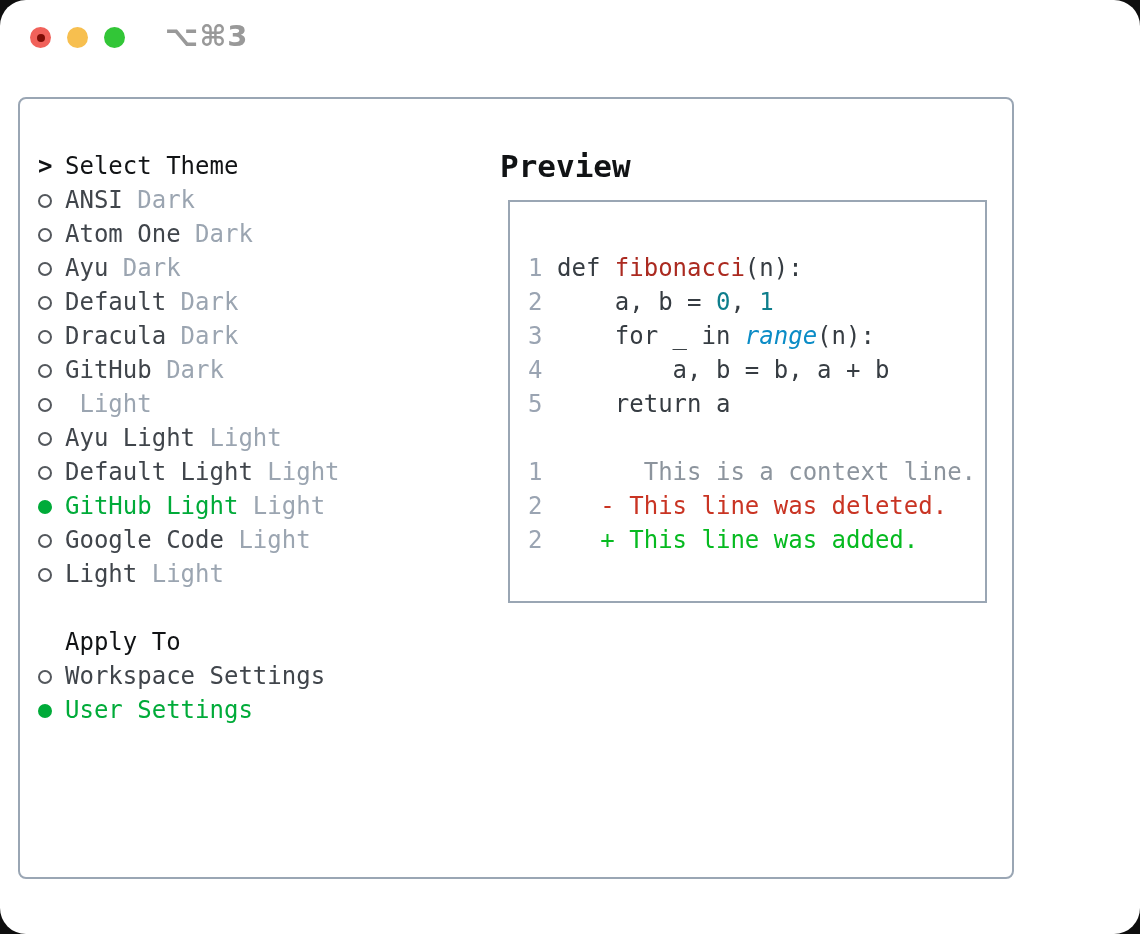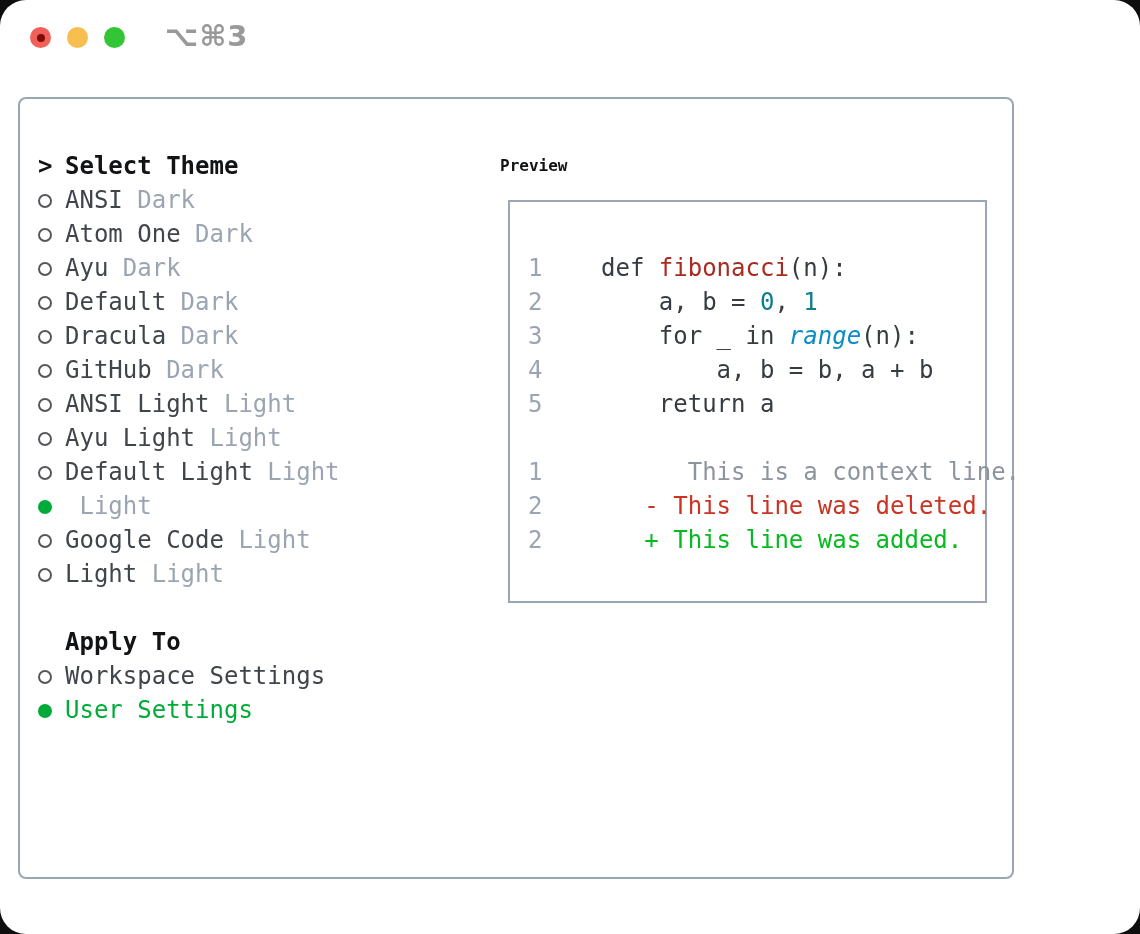--- a/index.html
+++ b/index.html
@@ -47,39 +47,39 @@
   .lead{
     display:inline-flex;width:27px;flex:0 0 27px;height:34px;
     align-items:center;
   }
   .cursor{font-weight:700;color:var(--heading);}
   .radio{
     display:inline-block;width:14px;height:14px;border-radius:50%;
     border:2px solid #54585d;margin-top:1px;
   }
   .radio.sel{background:var(--green);border-color:var(--green);}
-  .heading-txt{font-weight:700;color:var(--heading);}
+  .heading-txt{font-weight:400;color:var(--heading);}
   .item-name{color:var(--text_dark);}
   .item-name.sel{color:var(--green);}
   .item-variant{color:var(--muted);}
   .help{color:var(--muted);white-space:pre;}
   .blank{height:34px;}
   
   .preview-heading{
     position:absolute;left:480px;top:50px;height:34px;line-height:34px;
-    font-size:16px;font-weight:700;color:var(--heading);
+    font-size:31px;font-weight:700;color:var(--heading);
   }
   .preview-box{
     position:absolute;left:488px;top:101px;width:479px;height:403px;
     border:2px solid var(--border);background:#ffffff;
     padding:49px 0 0 18px;
   }
   .crow{display:flex;height:34px;line-height:34px;font-size:24px;white-space:pre;}
   .lnum{flex:0 0 15px;margin-right:14px;color:var(--linenum);}
-  .ccontent{white-space:pre;margin-left:44px;}
+  .ccontent{white-space:pre;}
   .tk-plain{color:var(--code_text);}
   .tk-func{color:var(--func_red);}
   .tk-numlit{color:var(--num_teal);}
   .tk-builtin{color:var(--builtin_blue);font-style:italic;}
   .tk-context{color:var(--context_gray);}
   .tk-deleted{color:var(--del_red);}
   .tk-added{color:var(--add_green);}
 </style>
 </head>
 <body>
@@ -97,24 +97,24 @@
 
   <div class="panel">
     <div class="left-col" id="left-col">
         <div class="row"><span class="lead"><span class="cursor">&gt;</span></span><span class="heading-txt">Select Theme</span></div>
         <div class="row"><span class="lead"><span class="radio"></span></span><span class="item-name">ANSI</span><span class="item-variant"> Dark</span></div>
         <div class="row"><span class="lead"><span class="radio"></span></span><span class="item-name">Atom One</span><span class="item-variant"> Dark</span></div>
         <div class="row"><span class="lead"><span class="radio"></span></span><span class="item-name">Ayu</span><span class="item-variant"> Dark</span></div>
         <div class="row"><span class="lead"><span class="radio"></span></span><span class="item-name">Default</span><span class="item-variant"> Dark</span></div>
         <div class="row"><span class="lead"><span class="radio"></span></span><span class="item-name">Dracula</span><span class="item-variant"> Dark</span></div>
         <div class="row"><span class="lead"><span class="radio"></span></span><span class="item-name">GitHub</span><span class="item-variant"> Dark</span></div>
-        <div class="row"><span class="lead"><span class="radio"></span></span><span class="item-name">ANSI Light</span><span class="item-variant"> Light</span></div>
+        <div class="row"><span class="lead"><span class="radio"></span></span><span class="item-variant"> Light</span></div>
         <div class="row"><span class="lead"><span class="radio"></span></span><span class="item-name">Ayu Light</span><span class="item-variant"> Light</span></div>
         <div class="row"><span class="lead"><span class="radio"></span></span><span class="item-name">Default Light</span><span class="item-variant"> Light</span></div>
-        <div class="row"><span class="lead"><span class="radio sel"></span></span><span class="item-variant"> Light</span></div>
+        <div class="row"><span class="lead"><span class="radio sel"></span></span><span class="item-name sel">GitHub Light</span><span class="item-variant"> Light</span></div>
         <div class="row"><span class="lead"><span class="radio"></span></span><span class="item-name">Google Code</span><span class="item-variant"> Light</span></div>
         <div class="row"><span class="lead"><span class="radio"></span></span><span class="item-name">Light</span><span class="item-variant"> Light</span></div>
         <div class="blank"></div>
         <div class="row"><span class="lead"></span><span class="heading-txt">Apply To</span></div>
         <div class="row"><span class="lead"><span class="radio"></span></span><span class="item-name">Workspace Settings</span></div>
         <div class="row"><span class="lead"><span class="radio sel"></span></span><span class="item-name sel">User Settings</span></div>
         <div class="blank"></div>
       </div>
     <div class="preview-heading">Preview</div>
     <div class="preview-box" id="preview-box">

